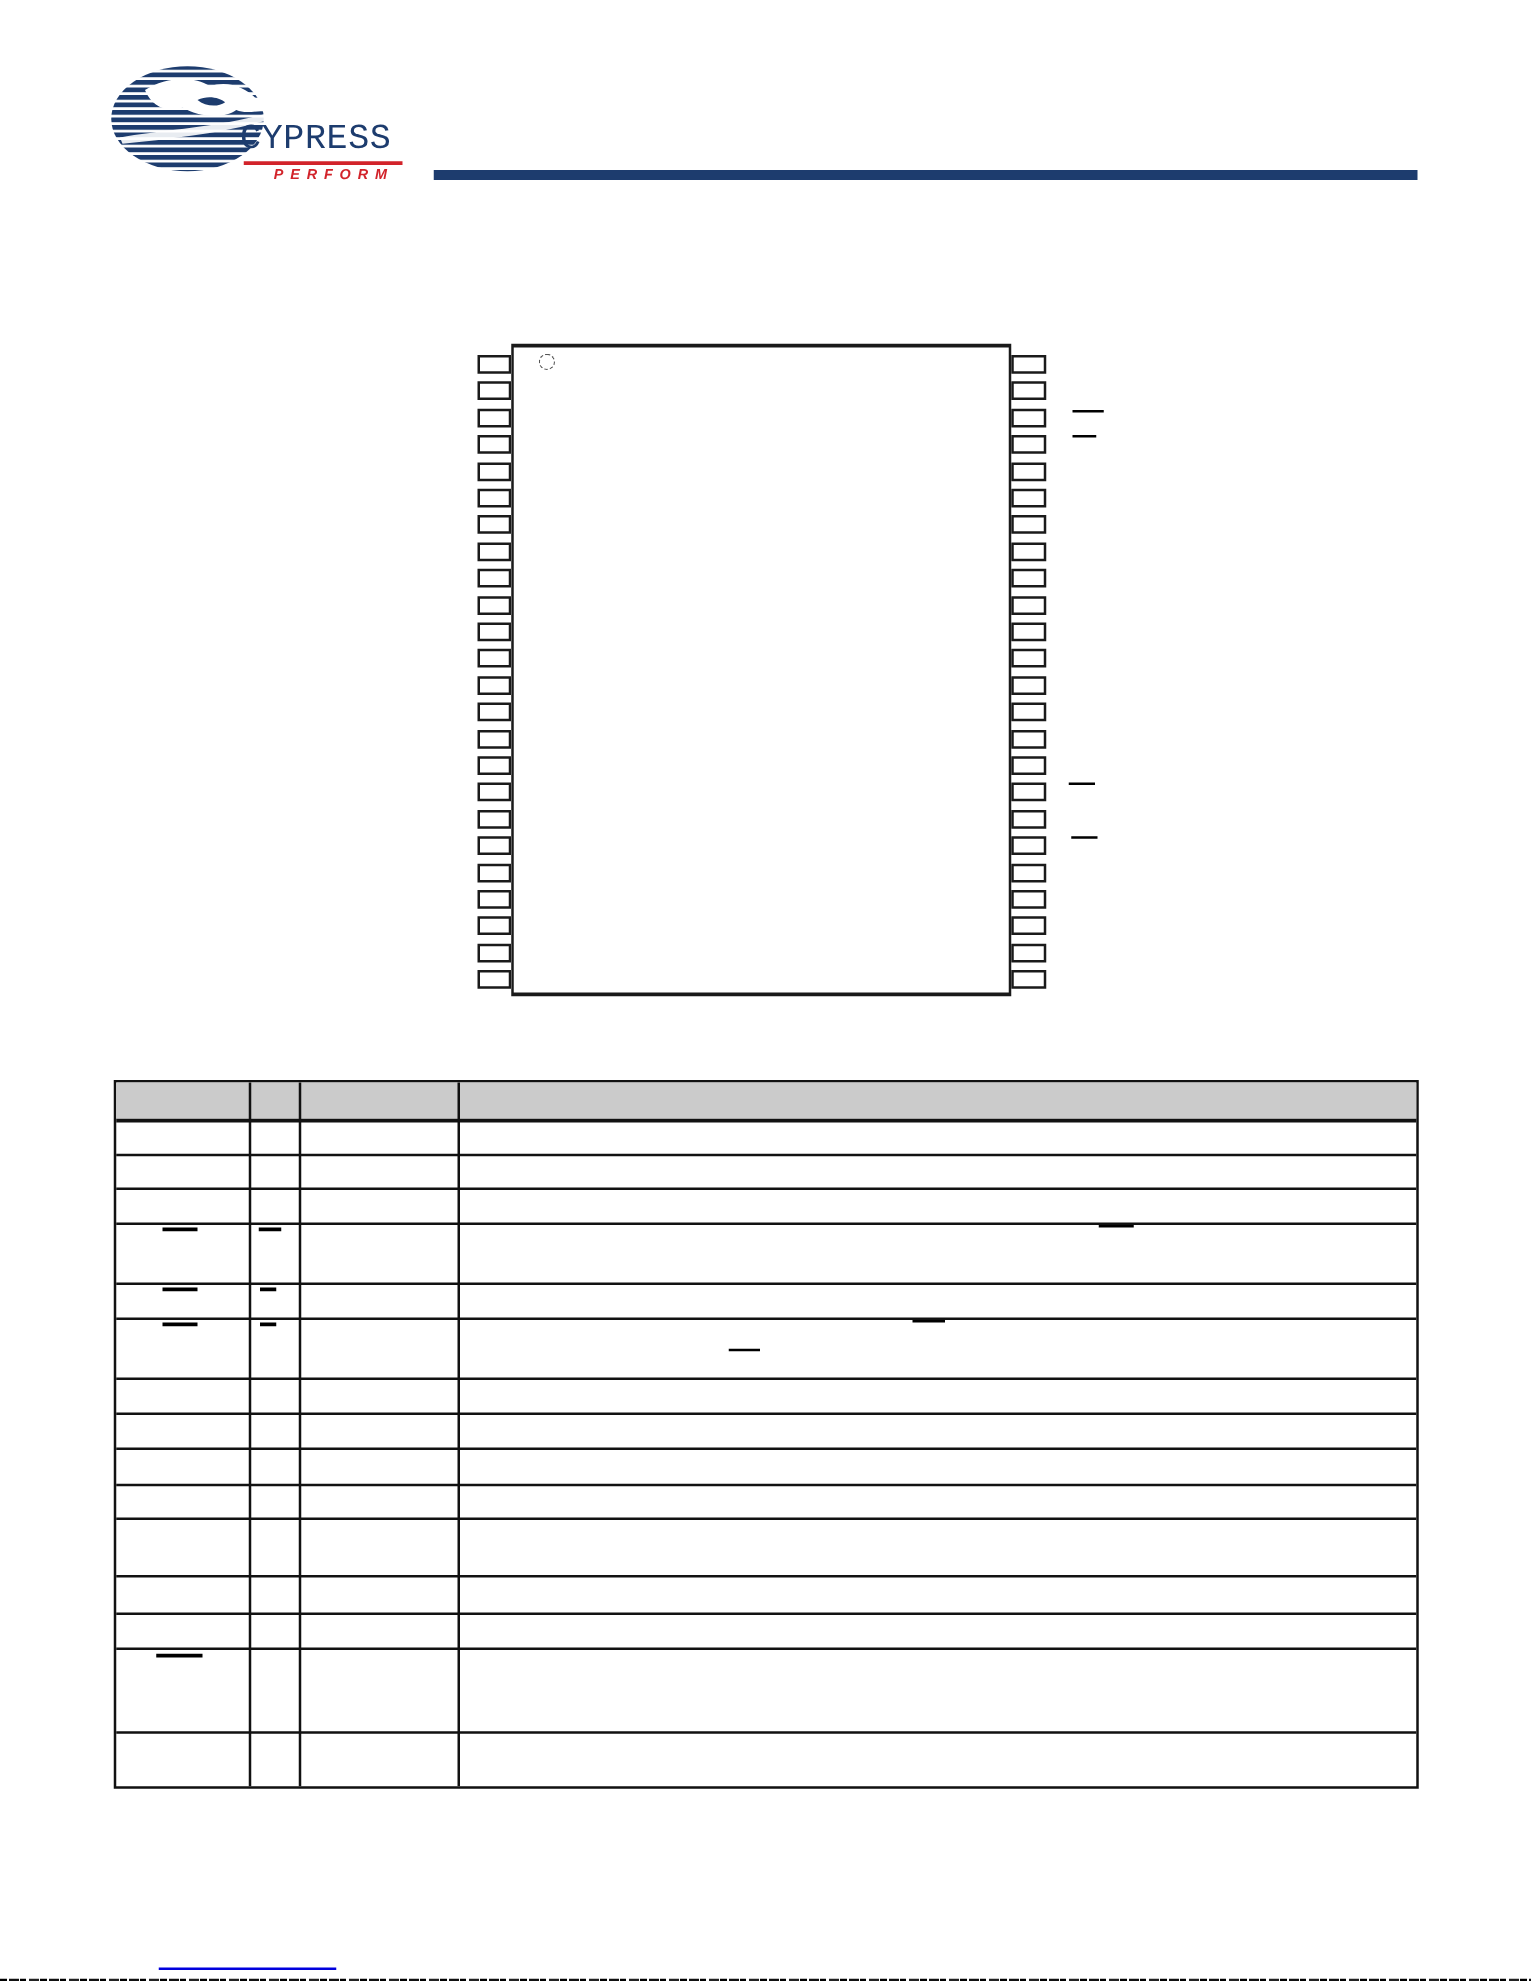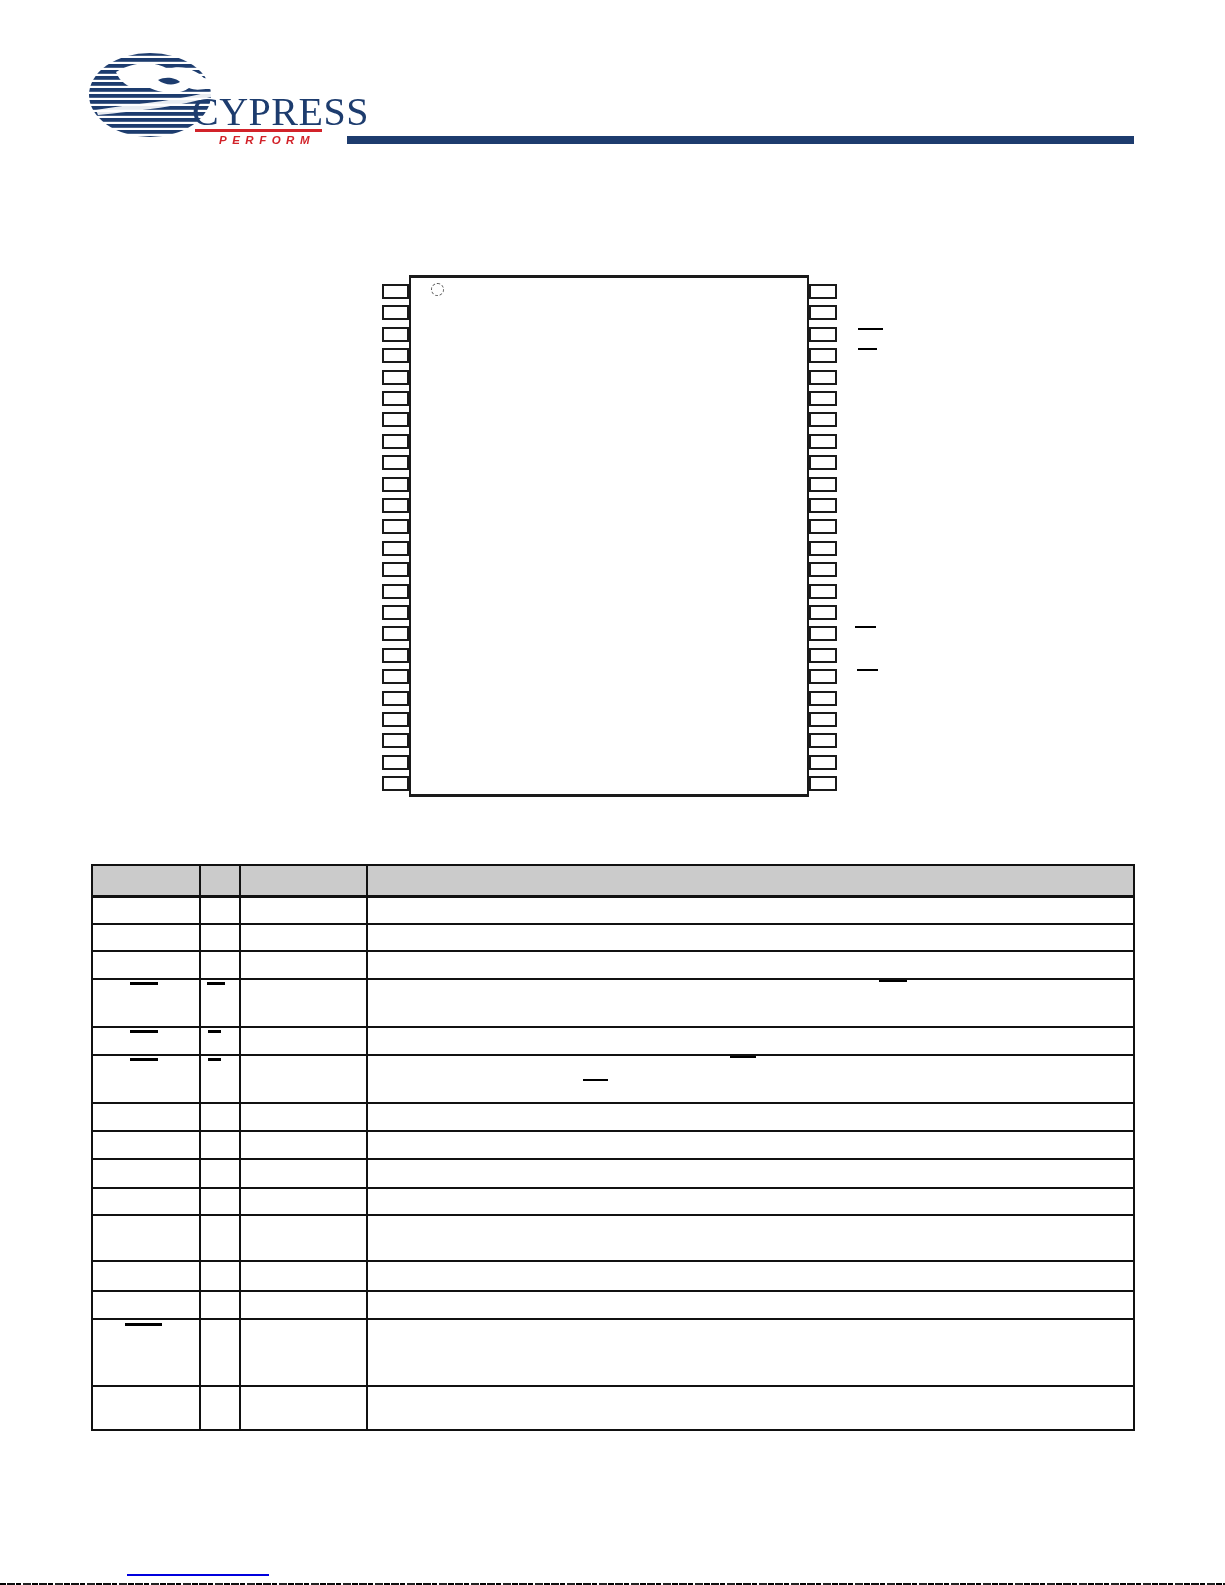--- a/index.html
+++ b/index.html
@@ -4,22 +4,22 @@
 <style>
   html,body{margin:0;padding:0;background:#fff;}
   #page{
     position:relative;width:1225px;height:1585px;background:#ffffff;
     overflow:hidden;font-family:"Liberation Sans",sans-serif;
   }
   
   #logo-globe{position:absolute;left:88px;top:52px;width:134px;height:86px;}
   #brand-text{
     position:absolute;left:192px;top:96px;width:140px;height:34px;
-    font-family:Liberation Serif, serif;
-    font-size:40px;line-height:32px;letter-spacing:0.5px;color:#1d3c6e;
+    font-family:Liberation Mono, monospace;
+    font-size:28px;line-height:32px;letter-spacing:0.5px;color:#1d3c6e;
   }
   #logo-underline{position:absolute;left:195px;top:129px;width:127px;height:2.5px;background:#d2232a;}
   #logo-tagline{
     position:absolute;left:219px;top:134px;width:110px;height:14px;
     font-style:italic;font-weight:600;font-size:11.5px;letter-spacing:5.5px;
     color:#d2232a;white-space:nowrap;
   }
   
   #header-rule{position:absolute;left:347px;top:136px;width:787px;height:8px;background:#1d3c6e;}
   

